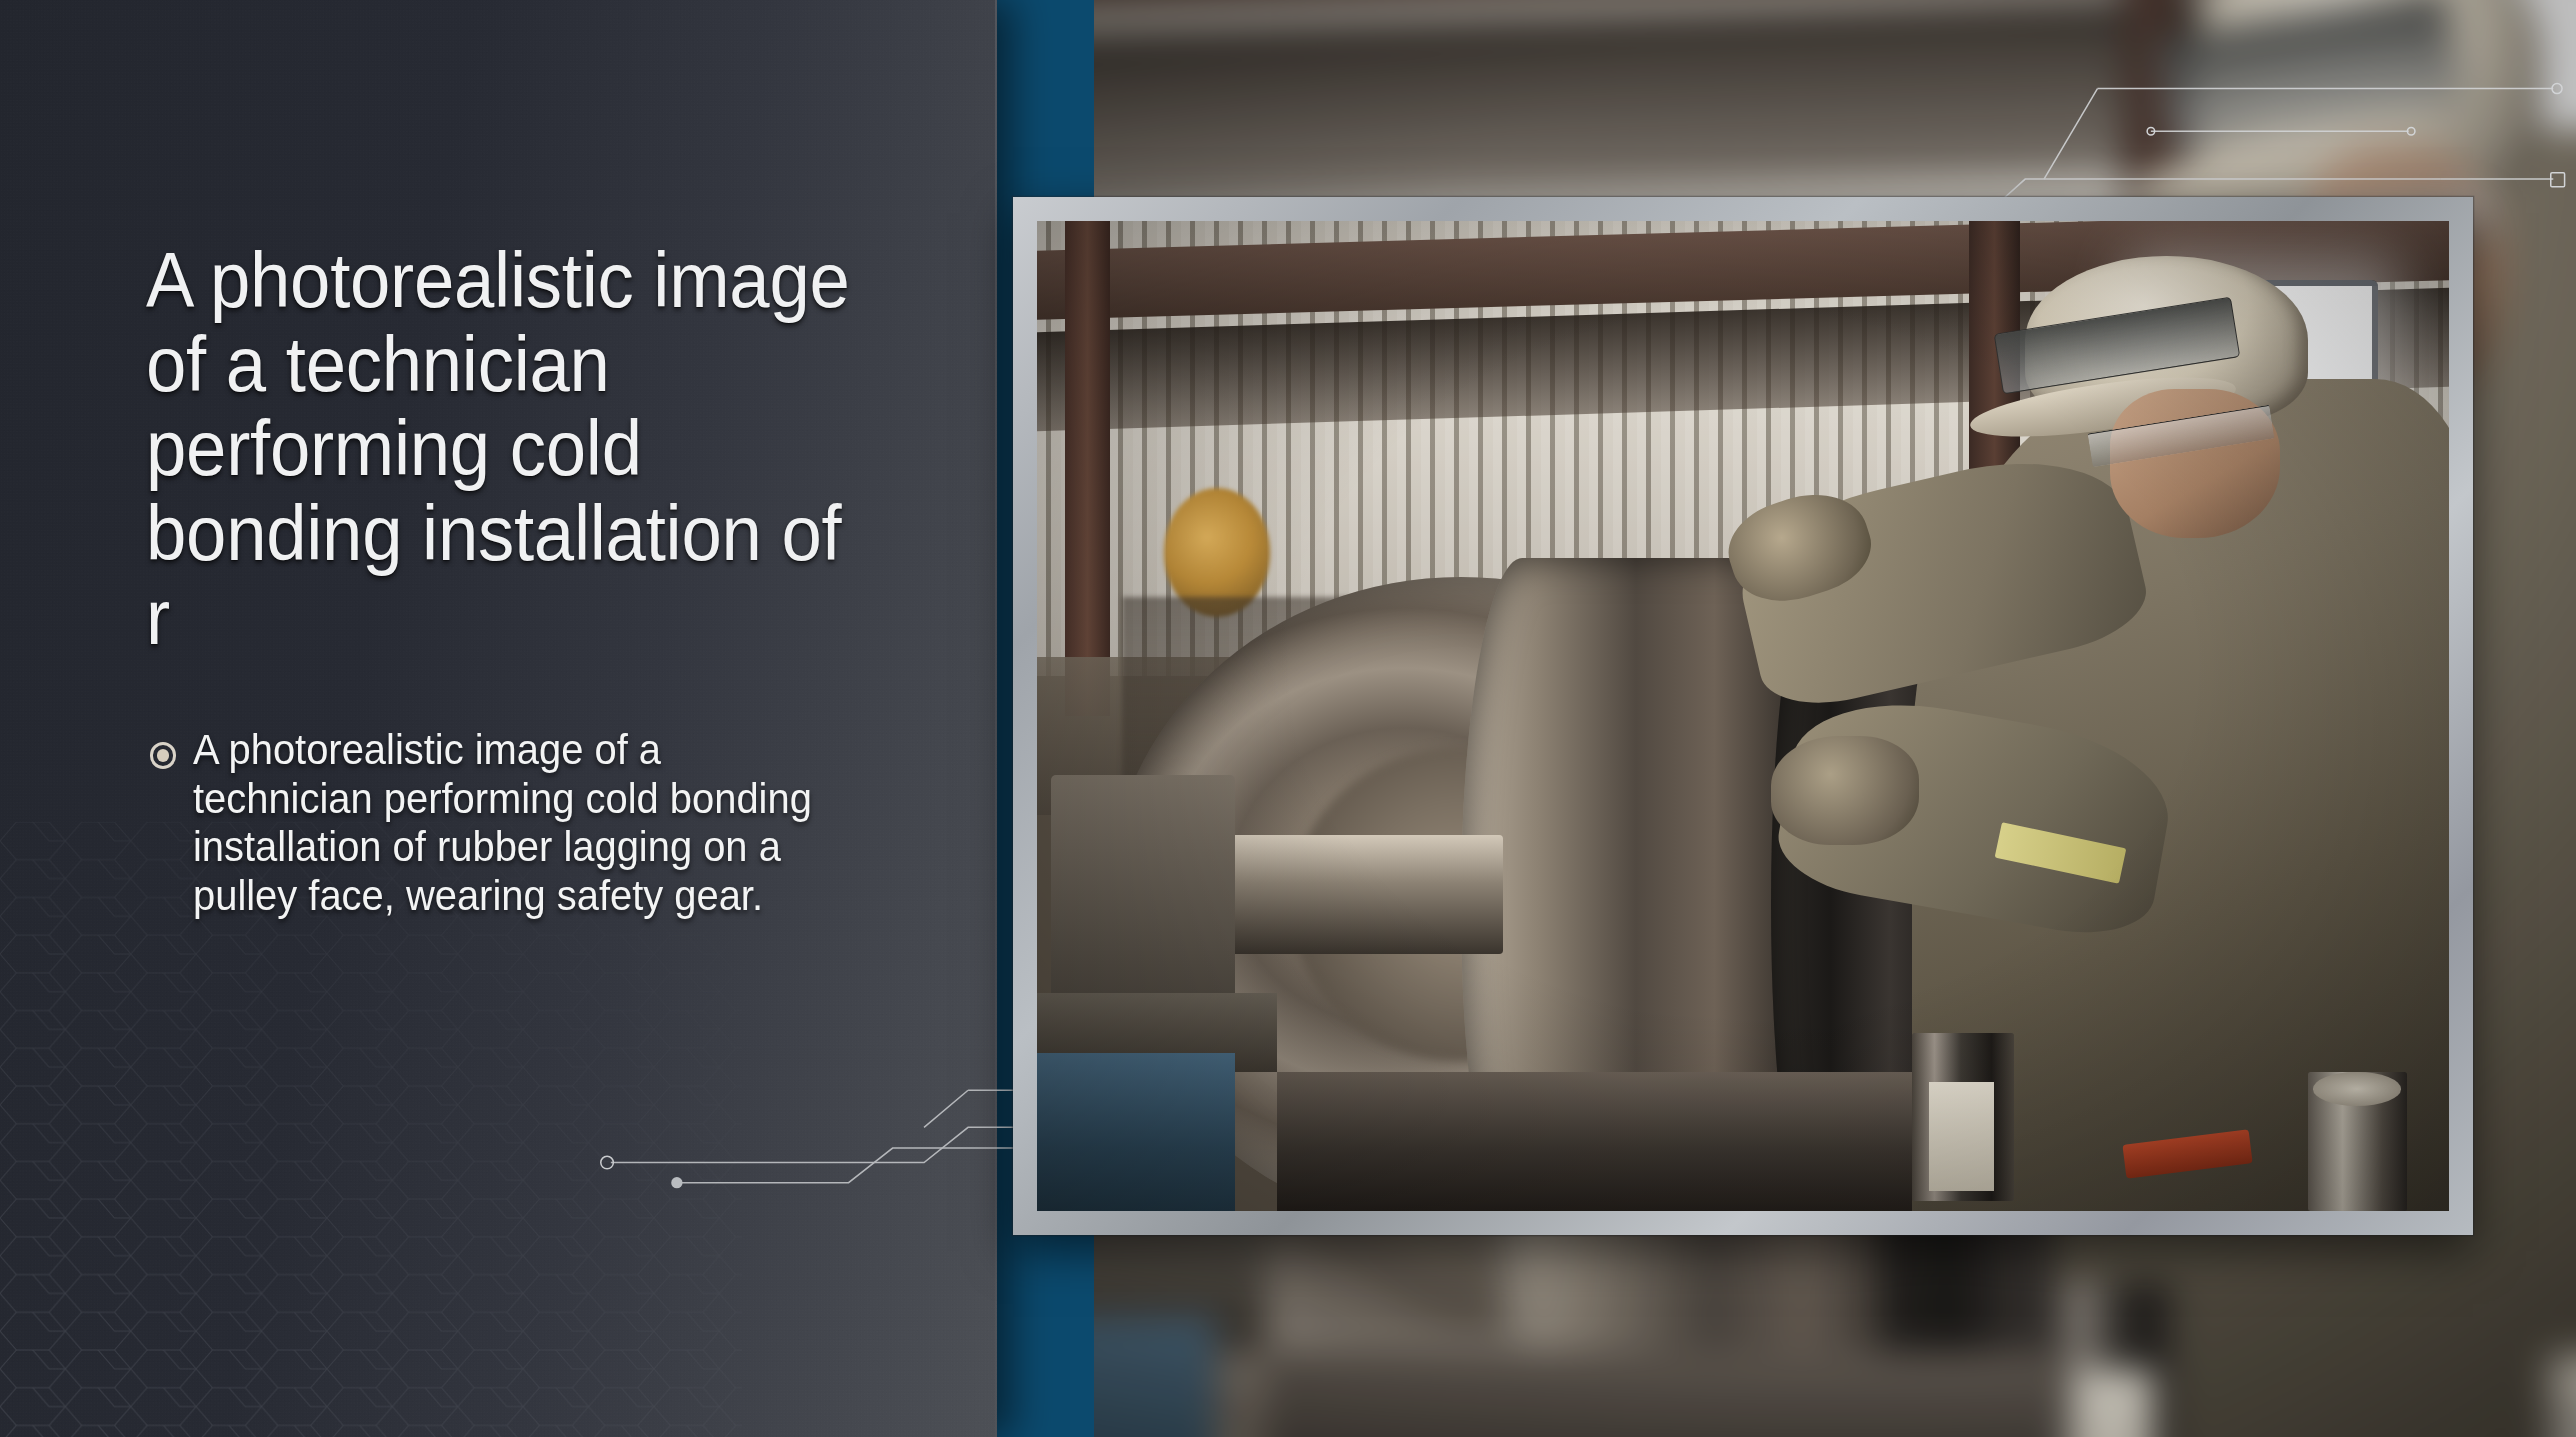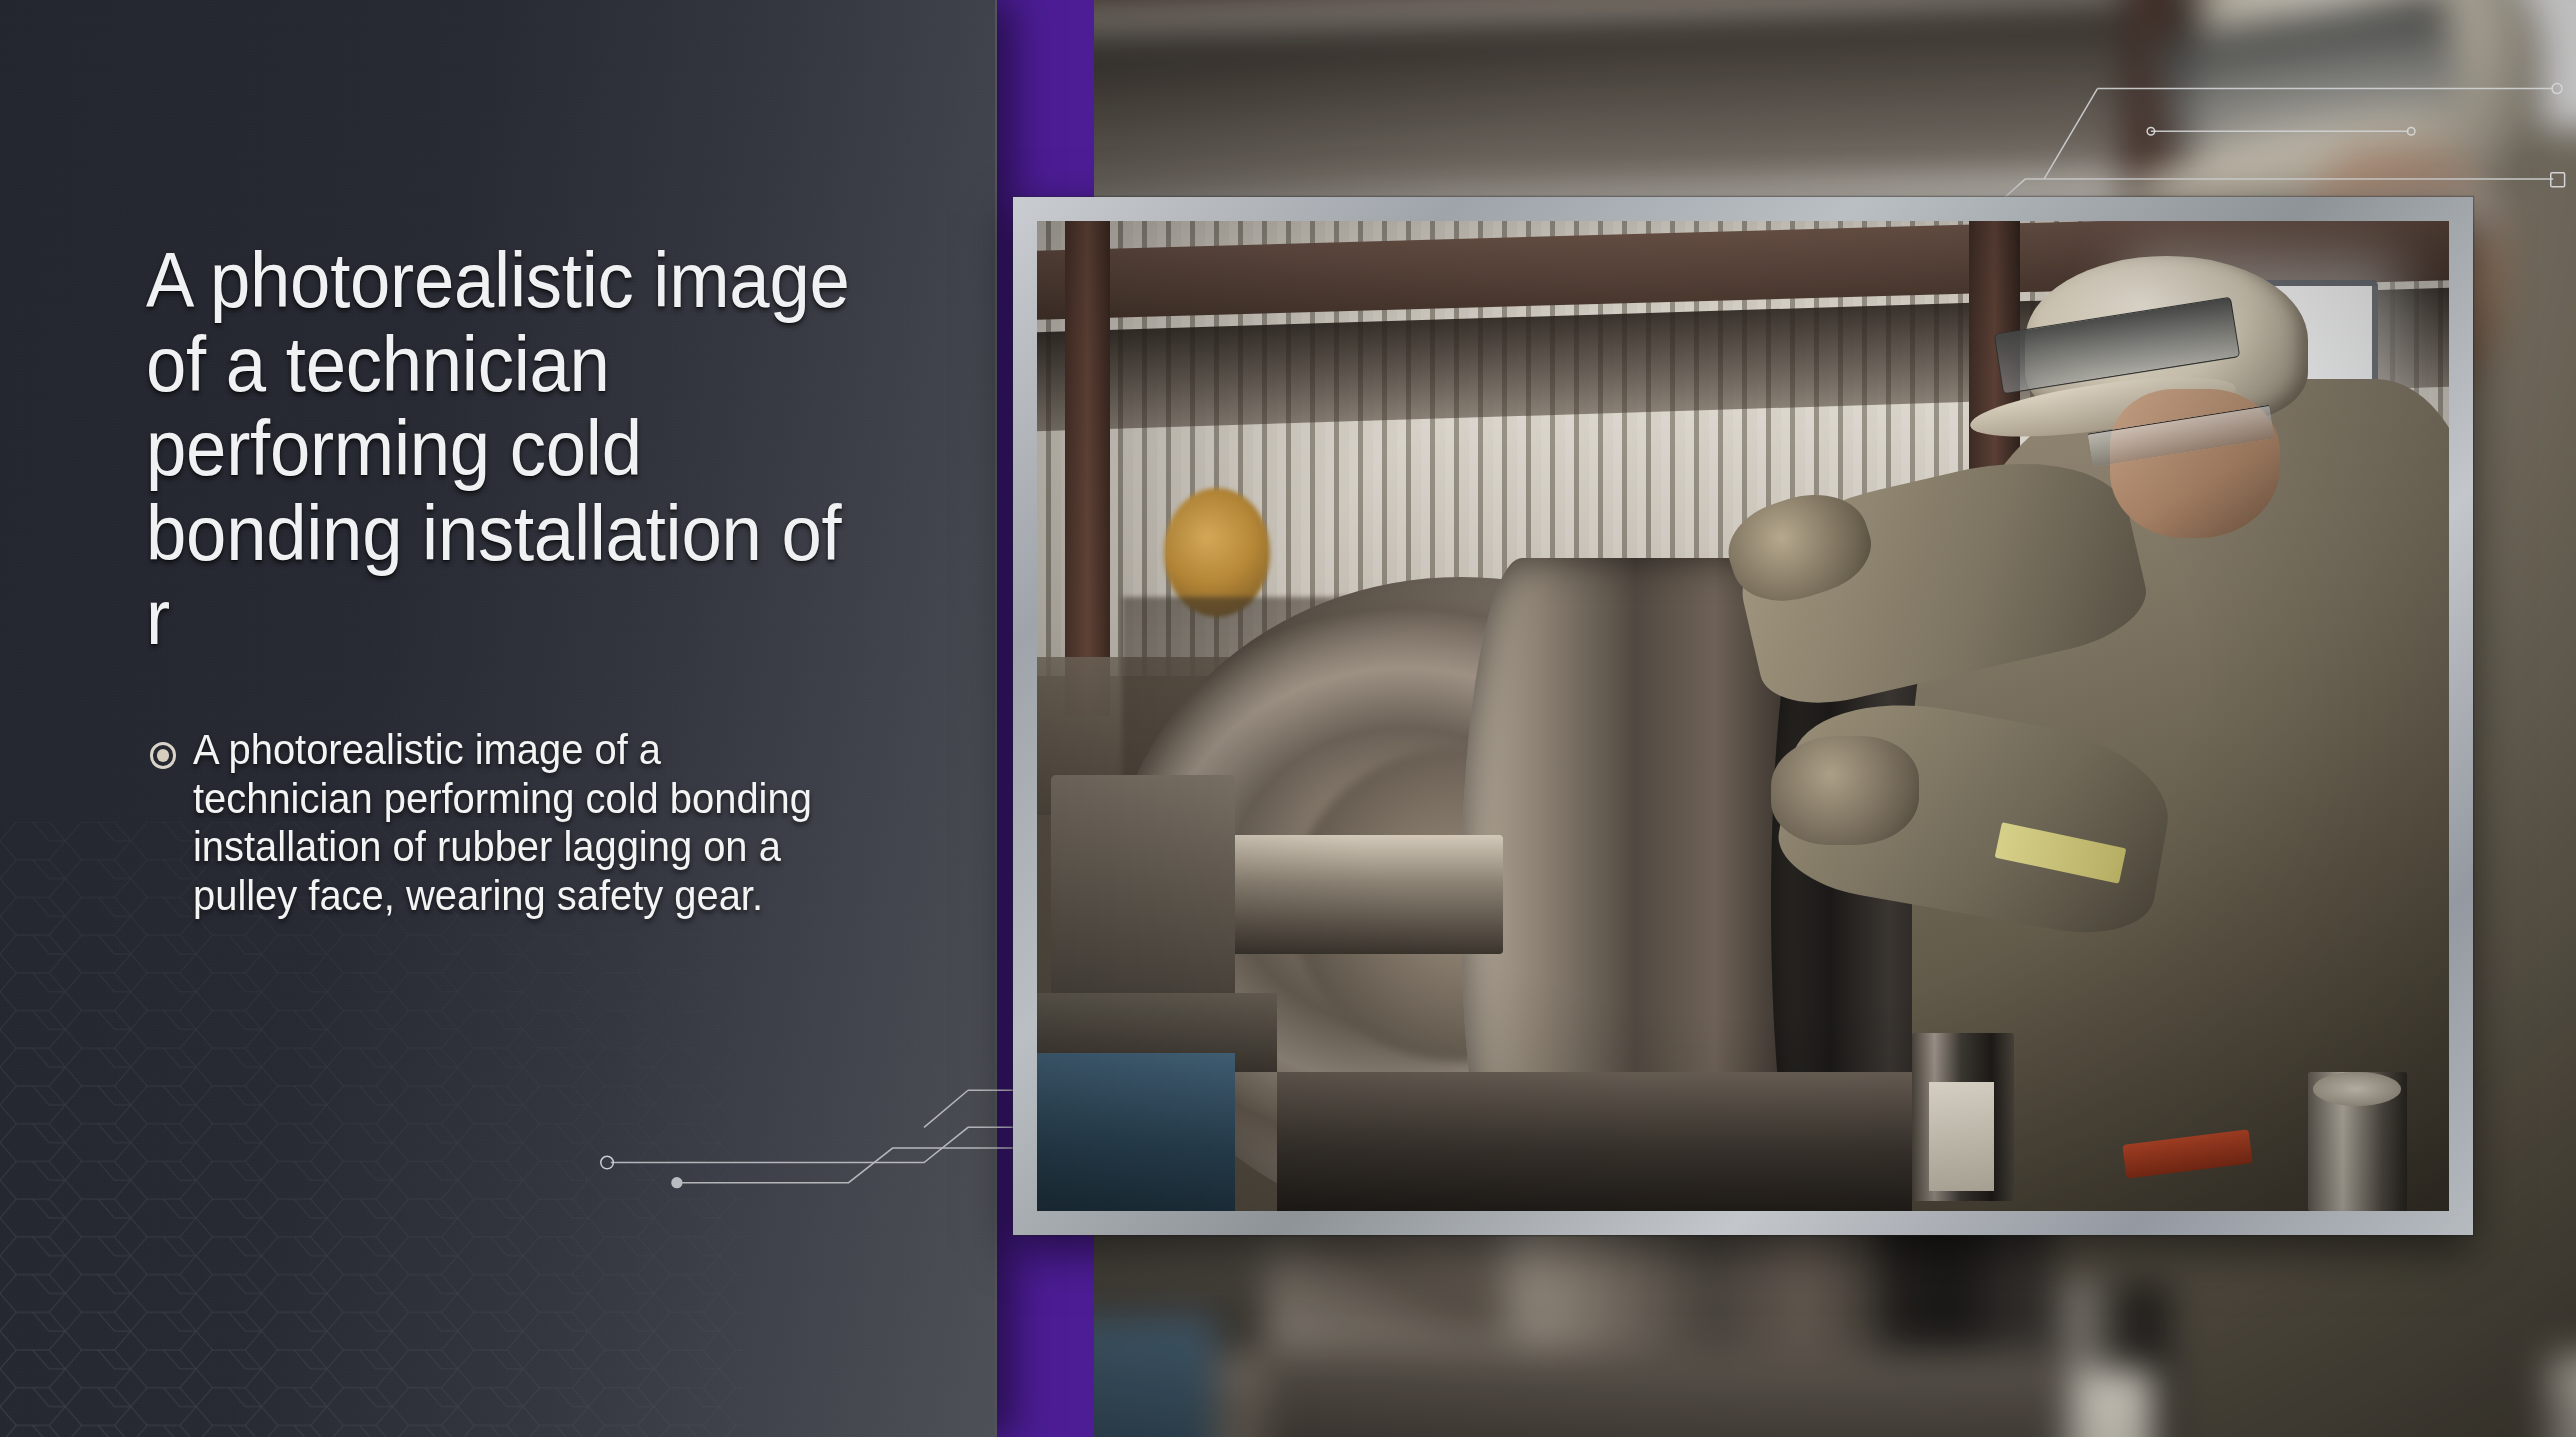--- a/index.html
+++ b/index.html
@@ -1,20 +1,20 @@
 <!DOCTYPE html>
 <html style="font-size:10px"><head>
 <meta charset="utf-8">
 <style>
   html,body{margin:0;padding:0;background:#1b1e25;}
   *{box-sizing:border-box;}
   .stage{
     position:relative;width:2576px;height:1438px;overflow:hidden;
     font-family:"Liberation Sans", sans-serif;
-    background:#4c1d95;
+    background:#0c4a6e;
   }
 
   
   .bg-photo{
     position:absolute;left:1094px;top:0;width:1482px;height:1438px;overflow:hidden;
     background:#6d6256;
   }
   .bg-photo .bgimg{
     position:absolute;left:-75px;top:-101px;width:1648px;height:1648px;
     filter:blur(16.4px) saturate(0.85) brightness(0.92);

